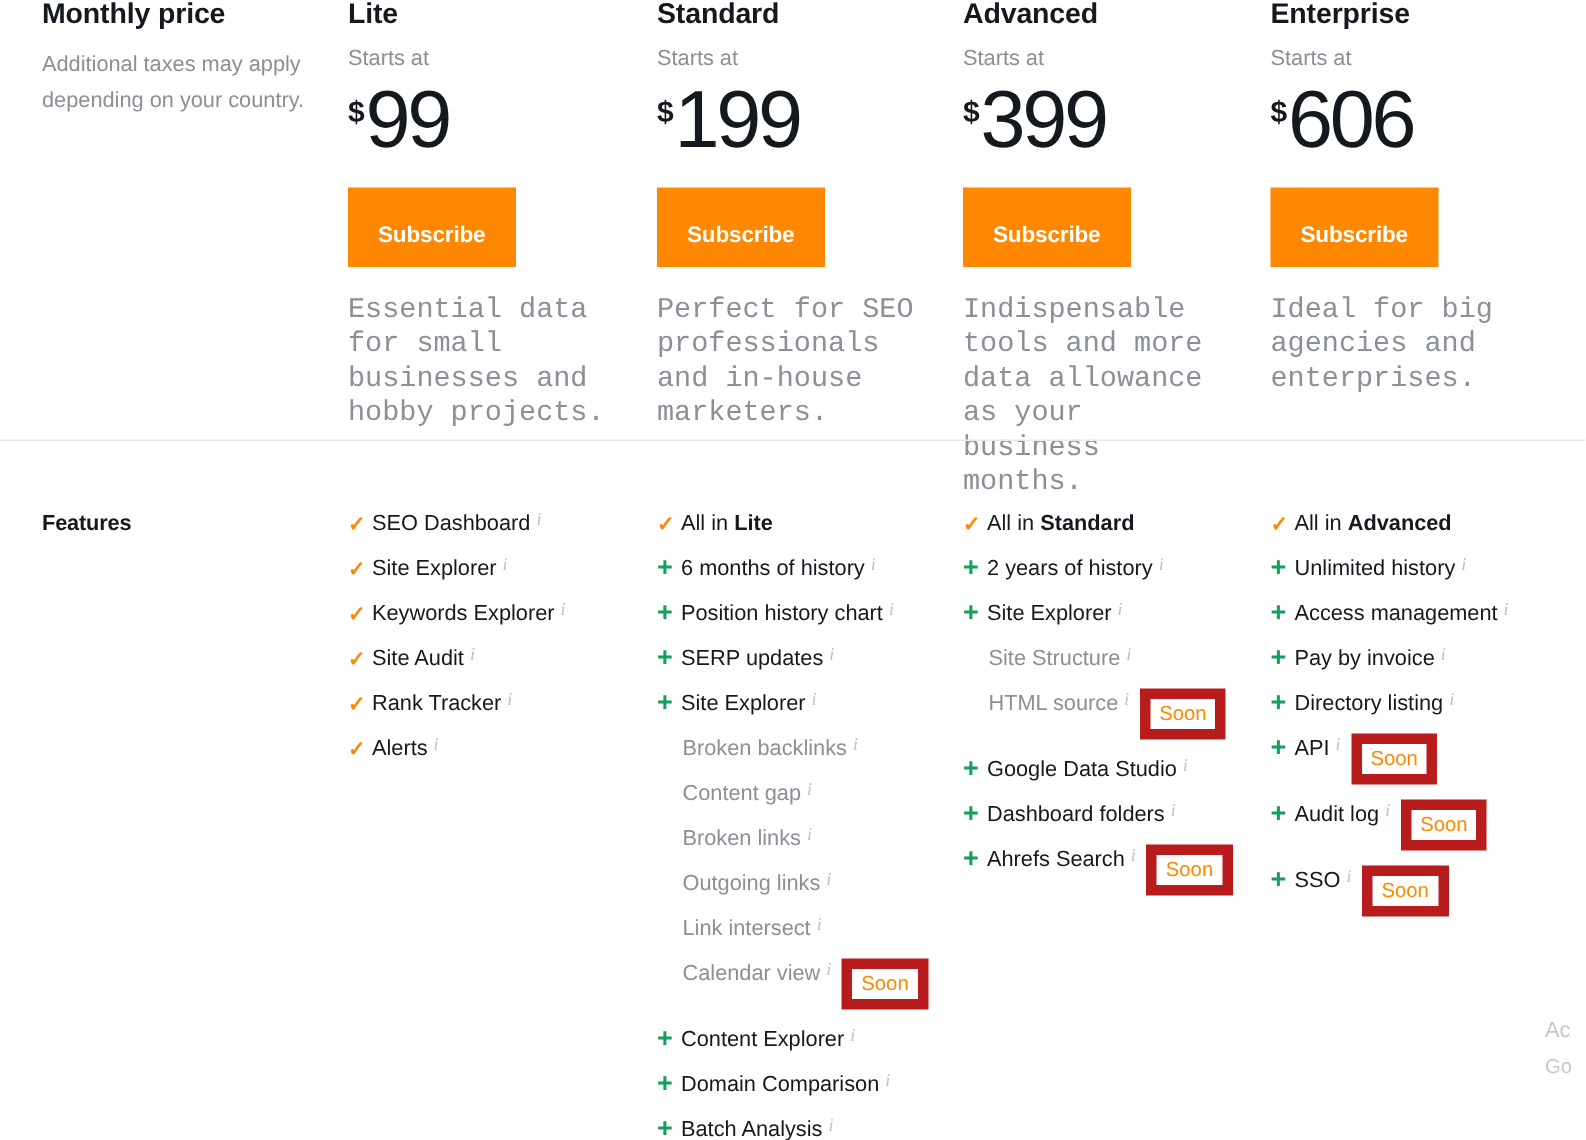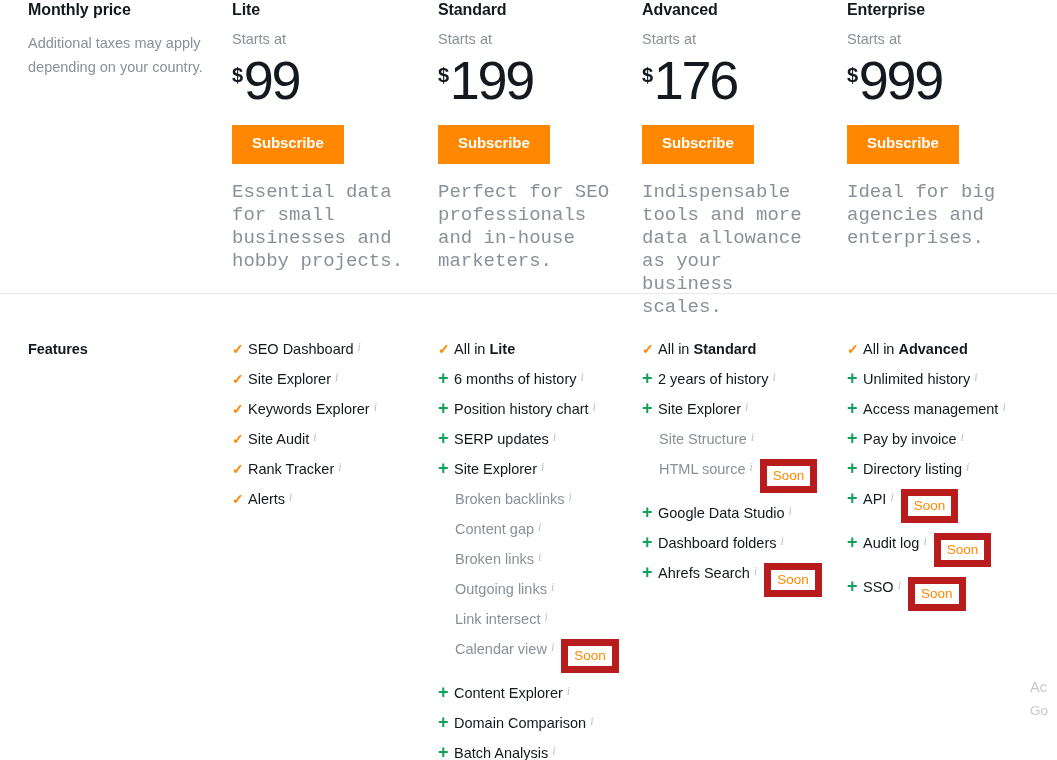--- a/index.html
+++ b/index.html
@@ -36,21 +36,21 @@
   .col-0 { left: 28px;  width: 190px; }
   .col-1 { left: 232px; width: 196px; }
   .col-2 { left: 438px; width: 196px; }
   .col-3 { left: 642px; width: 196px; }
   .col-4 { left: 847px; width: 200px; }
 
   
   #price-section { top: 0; height: 294px; }
 
   .plan-name {
-    font-size: 16px;
+    font-size: 19px;
     font-weight: bold;
     letter-spacing: -0.1px;
     line-height: 20px;
     margin: 0;
     padding: 0;
     color: #14191f;
   }
   .lead-note {
     margin-top: 11px;
     font-size: 14.5px;
@@ -83,21 +83,21 @@
     line-height: 54px;
     letter-spacing: -2.2px;
     margin-left: 1px;
   }
   .subscribe-btn {
     display: inline-block;
     margin-top: 18px;
     background: #ff8800;
     color: #ffffff;
     border: 0;
-    padding: 9px 20px 12px;
+    padding: 23px 20px 12px;
     font-family: "Liberation Sans", sans-serif;
     font-size: 15px;
     font-weight: bold;
     letter-spacing: -0.1px;
     line-height: 18px;
     cursor: pointer;
     text-align: right;
   }
   .plan-desc {
     margin-top: 17px;
@@ -232,32 +232,32 @@
       </div>
       <button class="subscribe-btn">Subscribe</button>
       <div class="plan-desc">Perfect for SEO professionals and in-house marketers.</div>
     </div>
 
     <div class="col col-3">
       <div class="plan-name">Advanced</div>
       <div class="starts-at">Starts at</div>
       <div class="price">
         <span class="currency">$</span>
-        <span class="amount">176</span>
+        <span class="amount">399</span>
       </div>
       <button class="subscribe-btn">Subscribe</button>
-      <div class="plan-desc">Indispensable tools and more data allowance as your business scales.</div>
+      <div class="plan-desc">Indispensable tools and more data allowance as your business months.</div>
     </div>
 
     <div class="col col-4">
       <div class="plan-name">Enterprise</div>
       <div class="starts-at">Starts at</div>
       <div class="price">
         <span class="currency">$</span>
-        <span class="amount">999</span>
+        <span class="amount">606</span>
       </div>
       <button class="subscribe-btn">Subscribe</button>
       <div class="plan-desc">Ideal for big agencies and enterprises.</div>
     </div>
   </div>
 
   <div class="divider"></div>
 
   <div class="row" id="features-section">
     <div class="col col-0">

